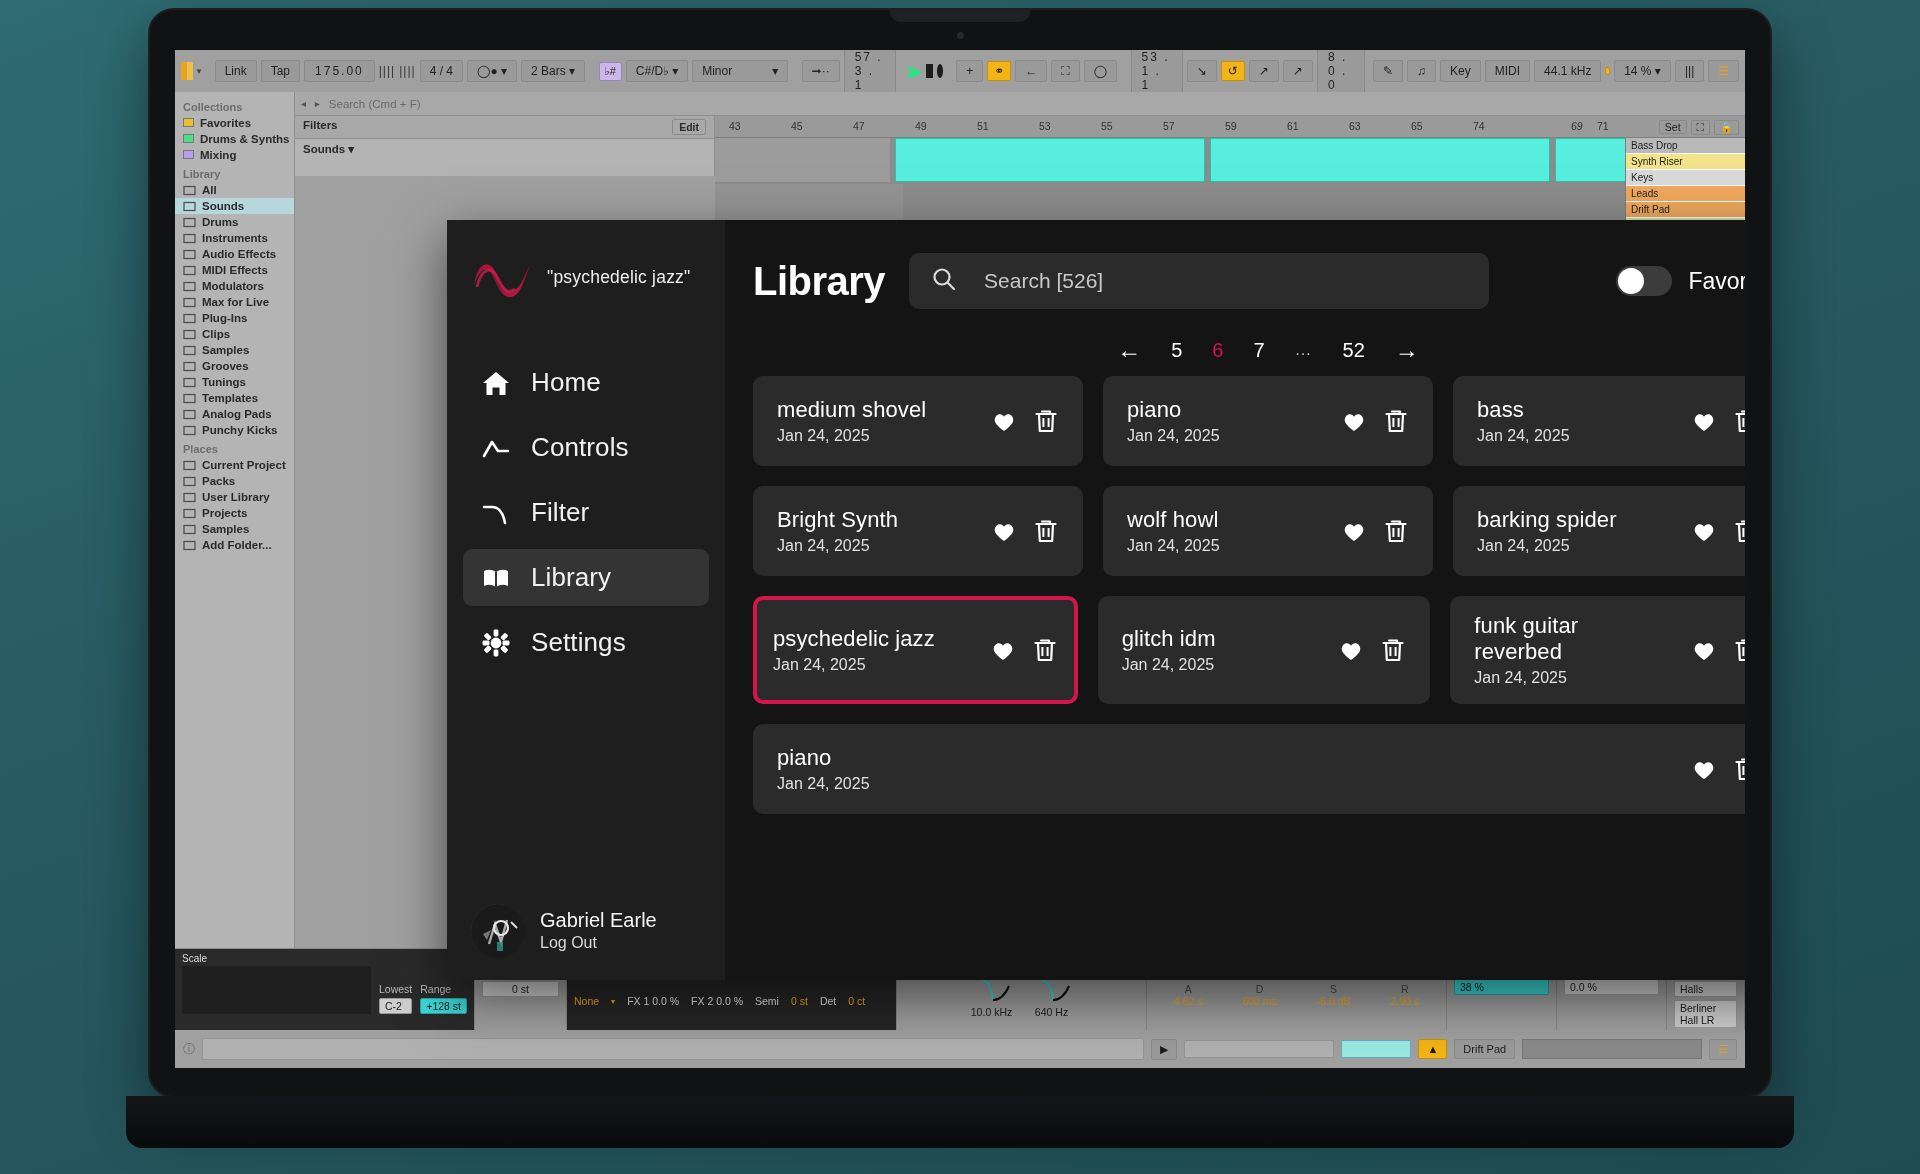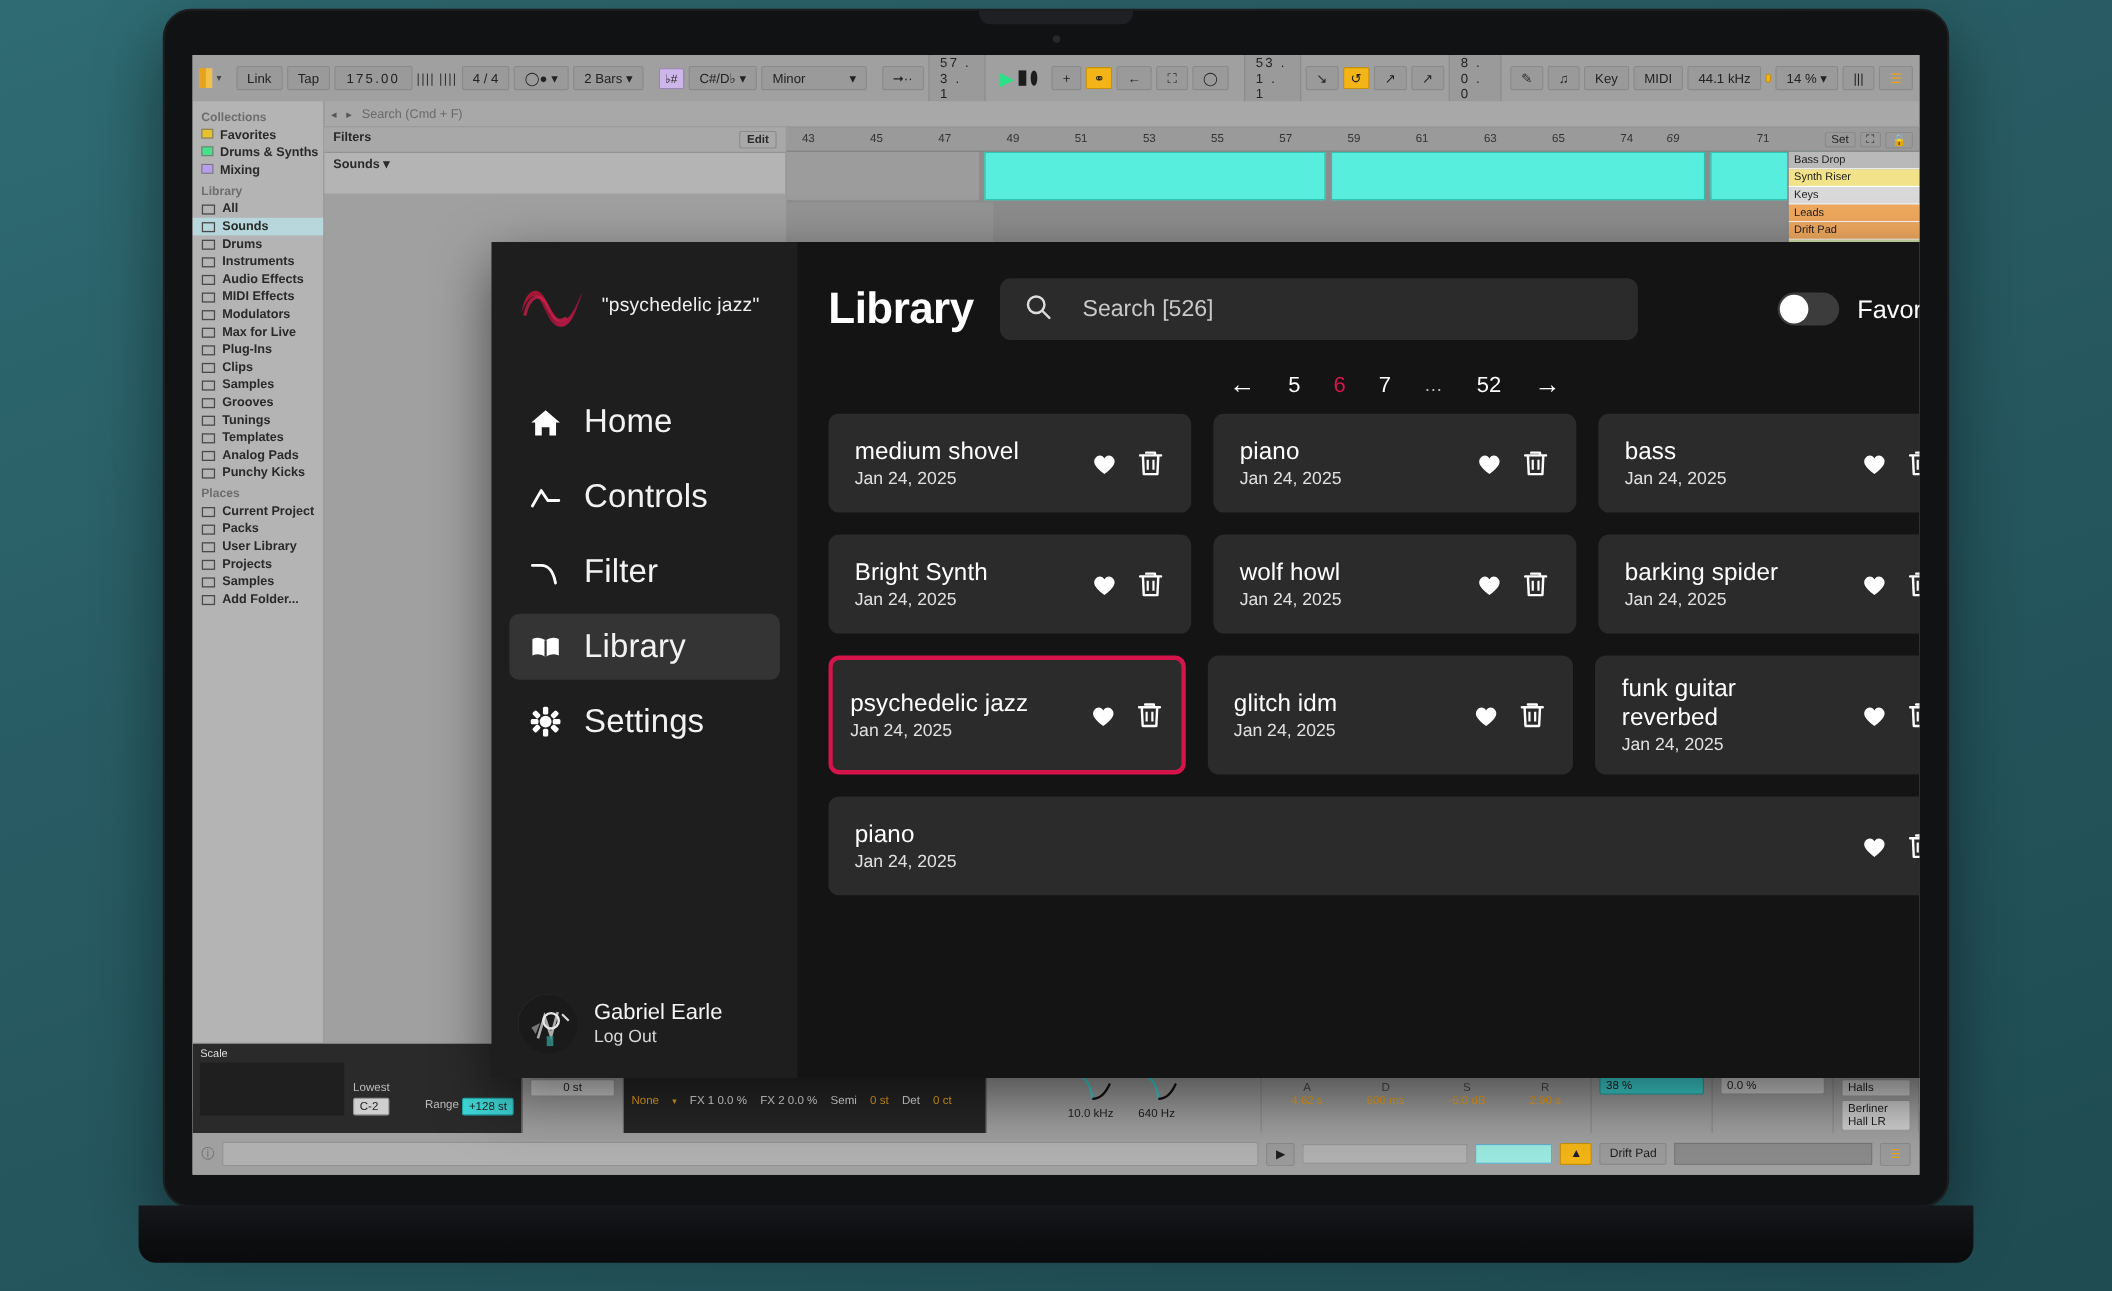--- a/index.html
+++ b/index.html
@@ -104,21 +104,21 @@
   .app-side { width:278px; background:#1e1e1e; display:flex; flex-direction:column;
               padding:26px 0 22px; flex:0 0 278px; }
   .brand { display:flex; align-items:center; gap:14px; padding:0 22px 0 24px; height:62px; }
   .brand-logo { width:62px; height:44px; flex:0 0 62px; }
   .brand-txt { color:#efefef; font-size:17.5px; letter-spacing:.2px; white-space:nowrap; }
 
   .nav { margin-top:46px; padding:0 16px; display:flex; flex-direction:column; gap:8px; }
   .nav-item { display:flex; align-items:center; gap:20px; padding:13px 18px; border-radius:9px; cursor:pointer; }
   .nav-item.active { background:#343434; }
   .nav-ic { width:30px; height:30px; flex:0 0 30px; display:flex; align-items:center; justify-content:center; }
-  .nav-lb { color:#f2f2f2; font-size:30px; letter-spacing:.1px; }
+  .nav-lb { color:#f2f2f2; font-size:26px; letter-spacing:.1px; }
 
   .user { margin-top:auto; display:flex; align-items:center; gap:15px; padding:0 24px; }
   .avatar { width:54px; height:54px; border-radius:50%; flex:0 0 54px; overflow:hidden;
             background:radial-gradient(circle at 38% 40%, #6d6d6d 0%, #2a2a2a 55%, #101010 100%); position:relative; }
   .avatar svg { position:absolute; inset:0; }
   .user-name { color:#f4f4f4; font-size:20px; line-height:1.25; }
   .user-sub { color:#d8d8d8; font-size:16px; line-height:1.3; }
 
   
   .app-main { flex:1; background:#141414; display:flex; flex-direction:column;
@@ -432,21 +432,21 @@
               <span class="rl-tick" style="left: 200px;">49</span>
               <span class="rl-tick" style="left: 262px;">51</span>
               <span class="rl-tick" style="left: 324px;">53</span>
               <span class="rl-tick" style="left: 386px;">55</span>
               <span class="rl-tick" style="left: 448px;">57</span>
               <span class="rl-tick" style="left: 510px;">59</span>
               <span class="rl-tick" style="left: 572px;">61</span>
               <span class="rl-tick" style="left: 634px;">63</span>
               <span class="rl-tick" style="left: 696px;">65</span>
               <span class="rl-tick" style="left: 758px;">74</span>
-              <span class="rl-tick" style="left: 800px; font-style: italic;">69</span>
+              <span class="rl-tick" style="left: 856px; font-style: italic;">69</span>
               <span class="rl-tick" style="left: 882px;">71</span>
               <span class="rl-tick" style="left: 944px;">73</span>
             </div>
           </div>
         <div class="alv-arr">
           <span class="ab">Set</span>
           <span class="ab">⛶</span>
           <span class="ab">🔒</span>
         </div>
 
@@ -479,21 +479,21 @@
 
         <div class="alv-device">
           <div class="dv-panel" style="width:300px;background:#2a2a2a;">
             <div style="color:#ddd;font-size:10px;margin-bottom:2px;">Scale</div>
             <div style="display:flex;gap:8px;align-items:flex-end;">
               <div style="flex:1;height:48px;background:#1f1f1f;"></div>
               <div style="display:flex;flex-direction:column;gap:3px;">
                 <span class="dv-lbl" style="color:#bbb;">Lowest</span>
                 <span class="dv-cell">C-2</span>
               </div>
-              <div style="display:flex;flex-direction:row;gap:3px;margin-left:24px;">
+              <div style="display:flex;flex-direction:column;gap:3px;">
                 <span class="dv-lbl" style="color:#bbb;">Range</span>
                 <span class="dv-cell" style="background:#3fd9d9;border-color:#2aa;">+128 st</span>
               </div>
             </div>
           </div>
 
           <div class="dv-panel" style="width:92px;">
             <div class="dv-lbl">Transpose</div>
             <div class="dv-cell" style="margin-top:16px;text-align:center;">0 st</div>
           </div>

